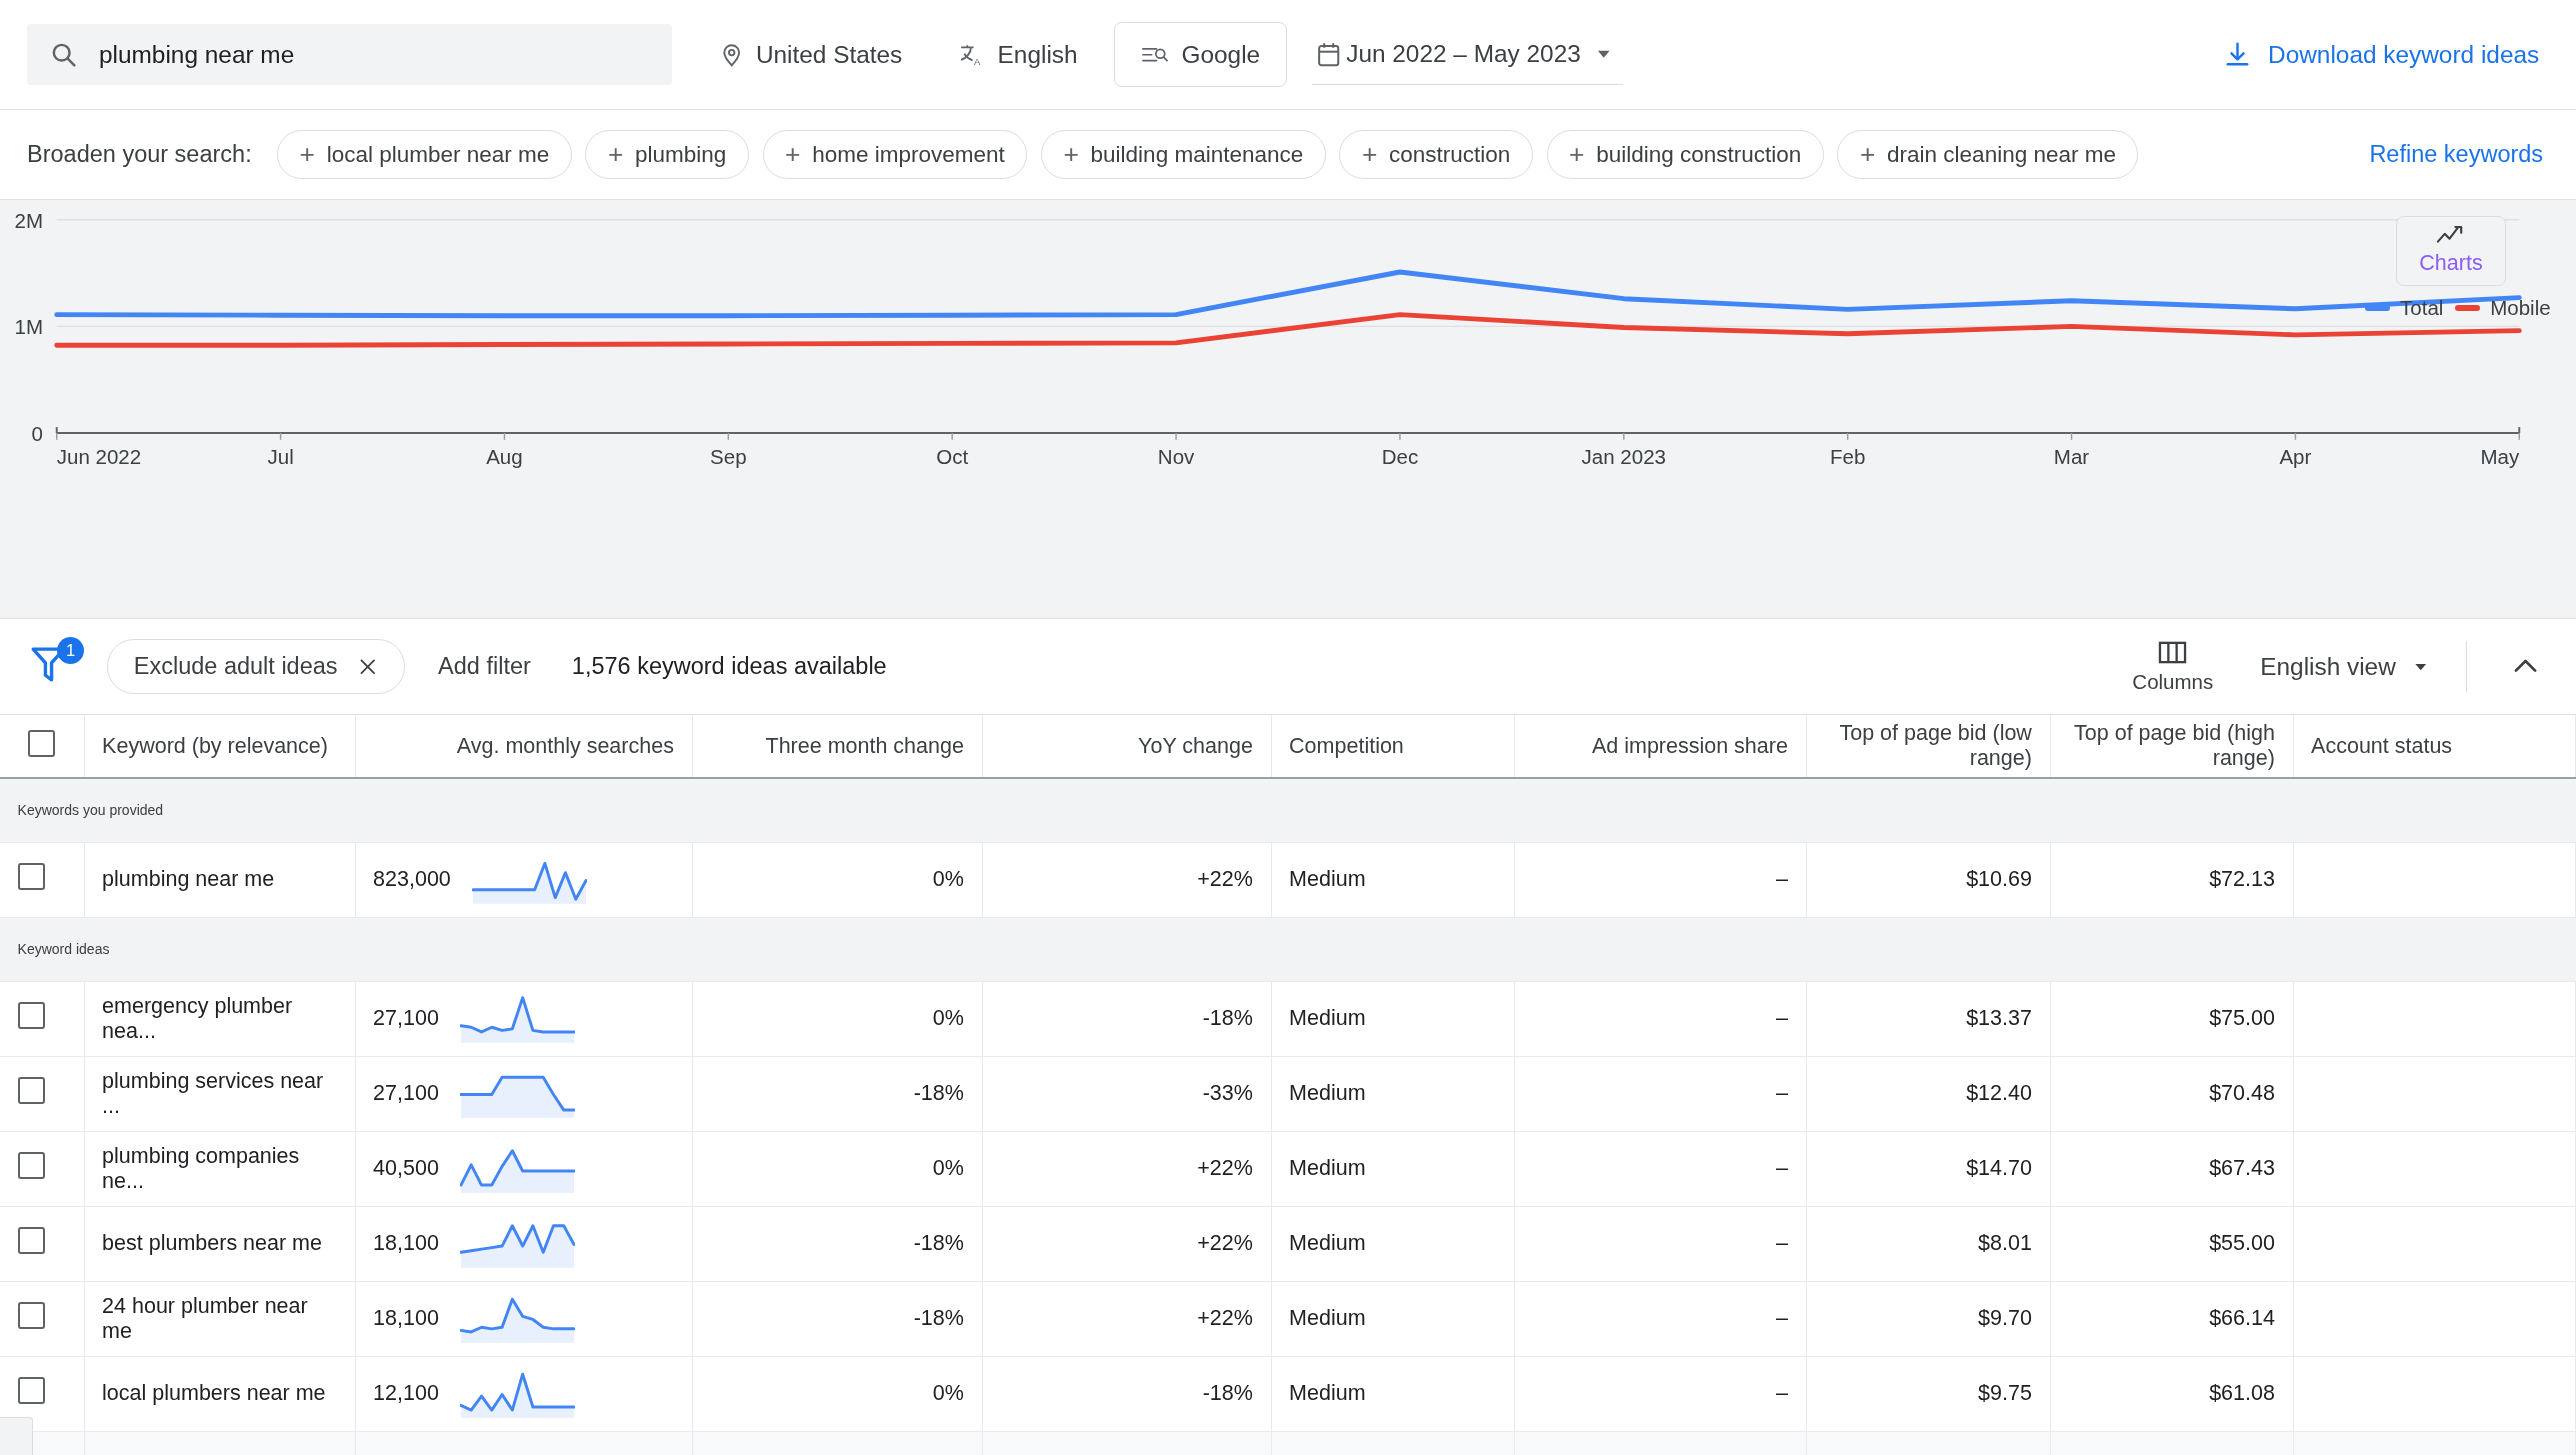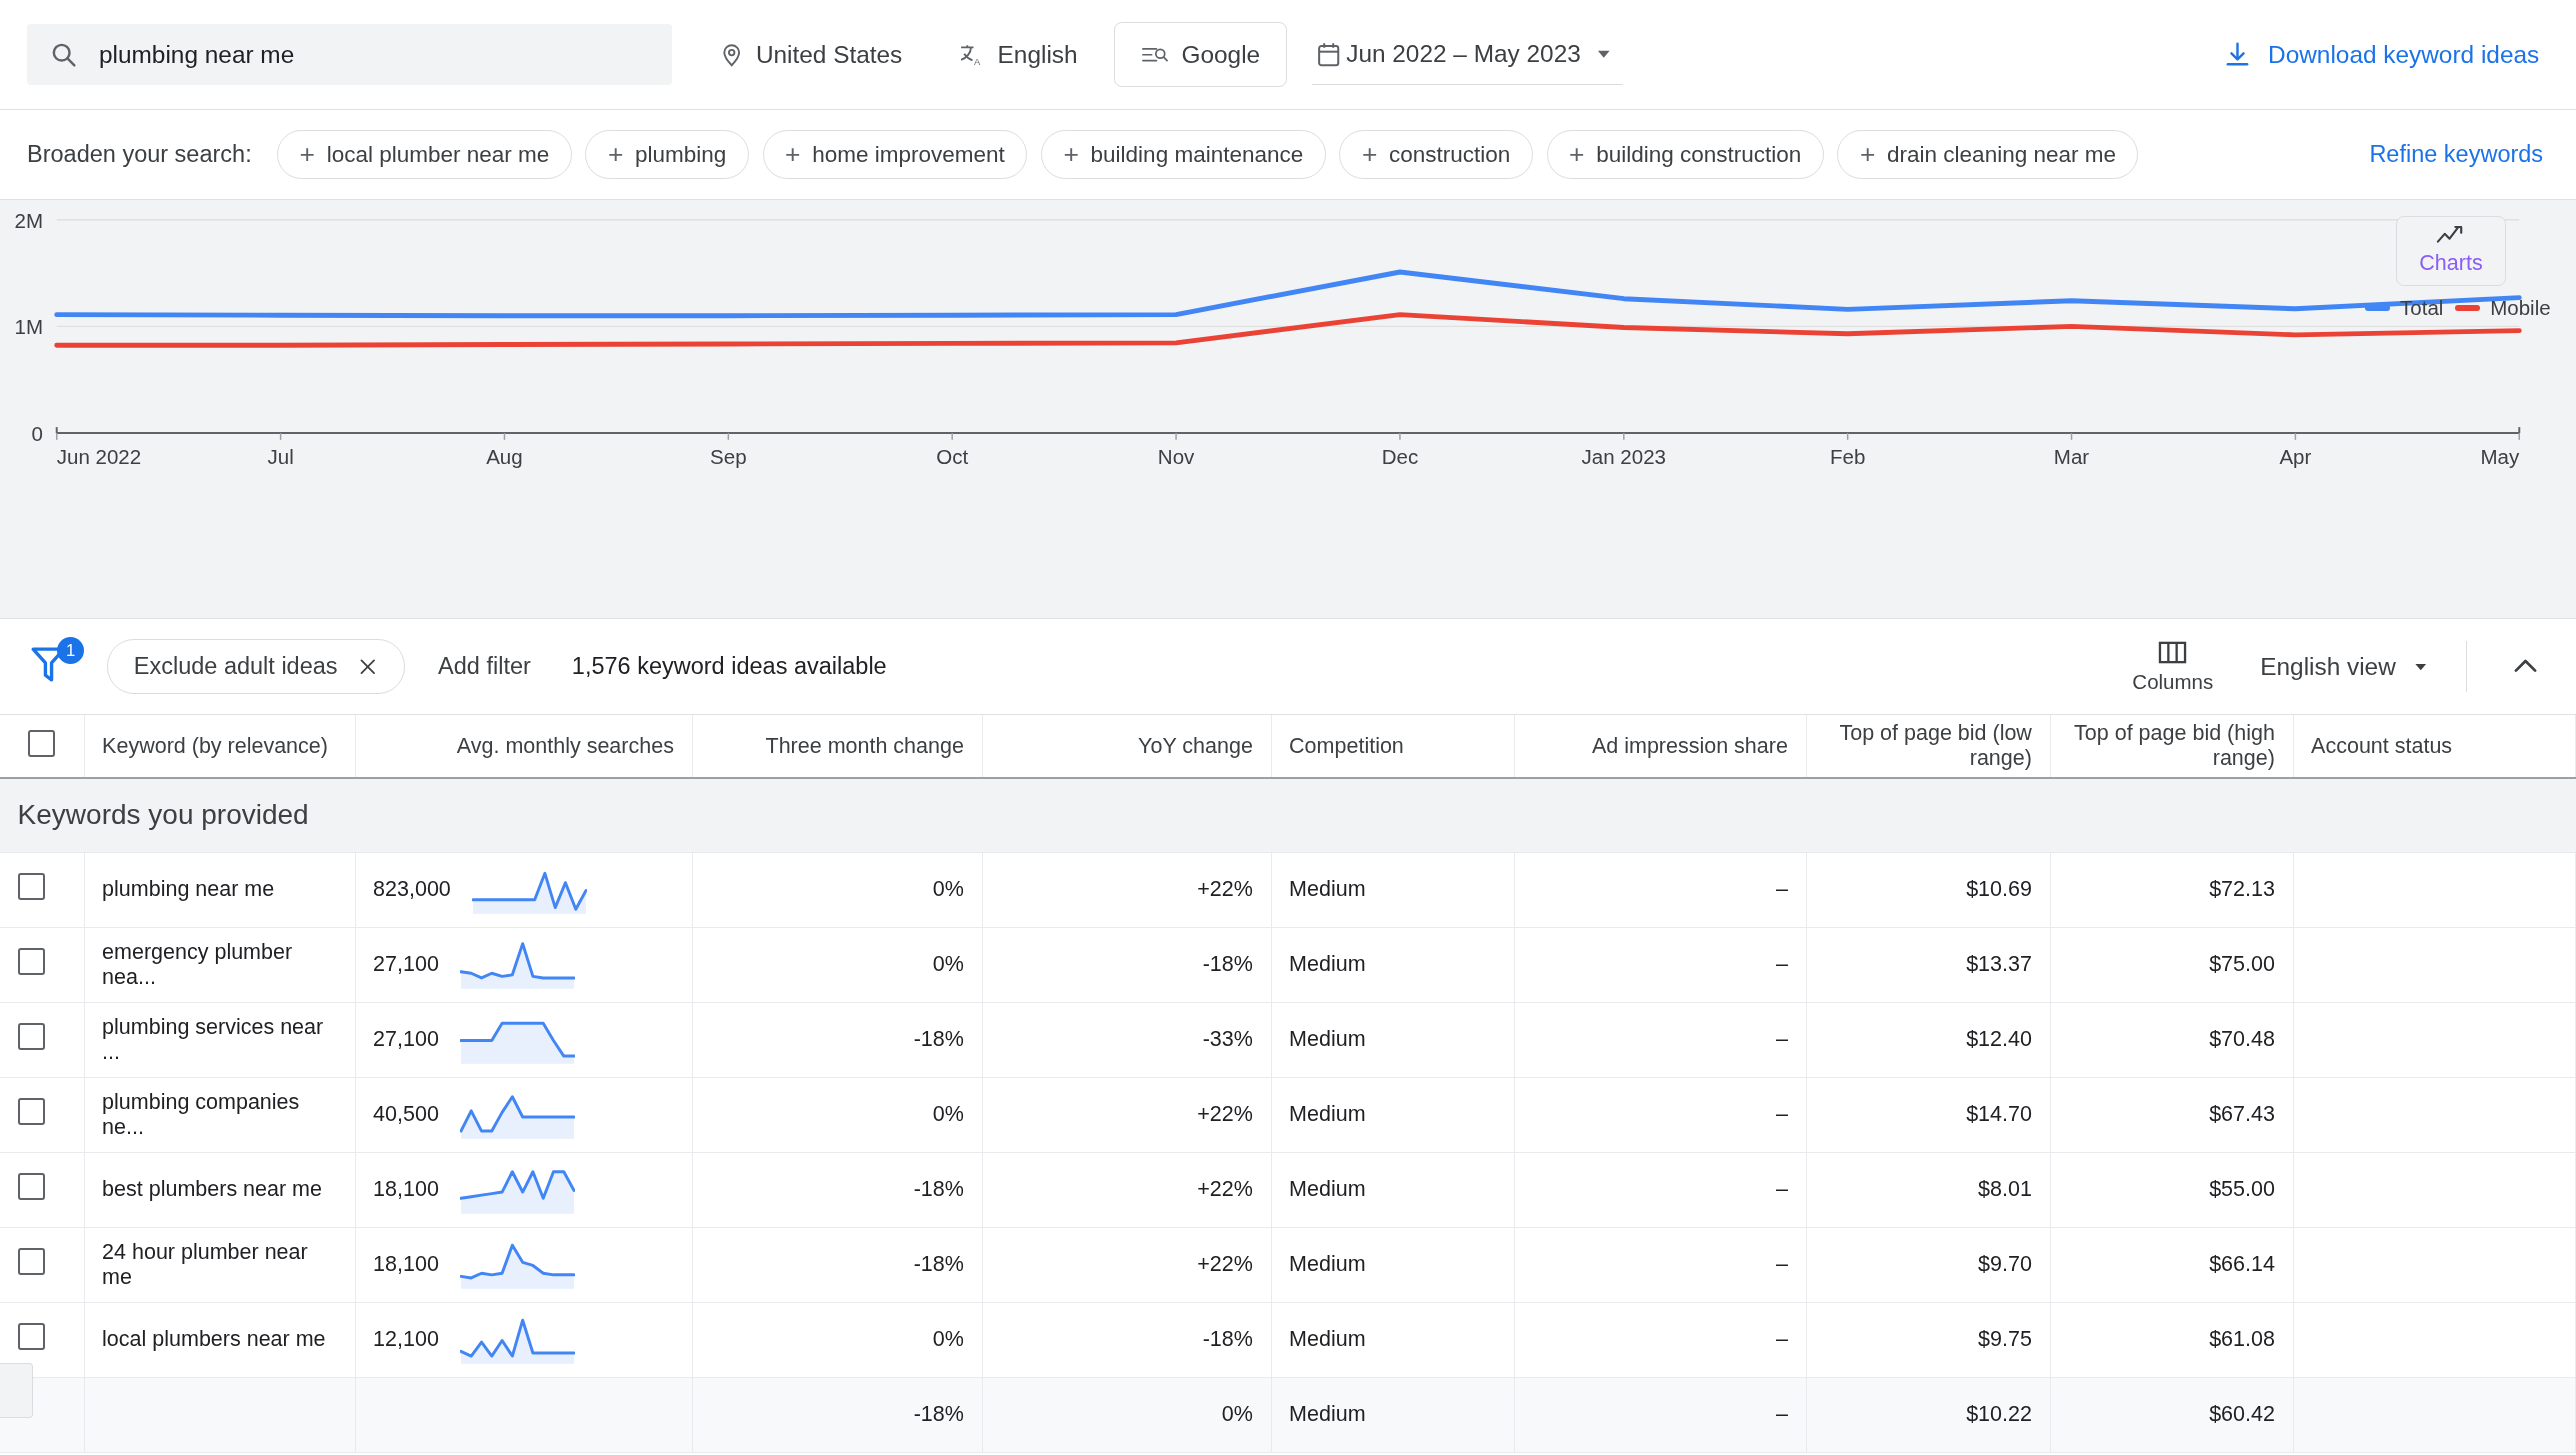--- a/index.html
+++ b/index.html
@@ -169,22 +169,22 @@
   .c-low   { width: 244px; }
   .c-high  { width: 243px; }
   .c-acct  { width: auto; }
   .hdr-check { border-right: 1px solid #e8eaed; }
   .cb {
     width: 27px; height: 27px; border: 2px solid #5f6368;
     border-radius: 2.9px; display: inline-block;
   }
   .section-row td {
     background: #f1f3f4;
-    height: 74px;
-    font-size: 28px;
+    height: 64px;
+    font-size: 14px;
     color: #3c4043;
     border-right: none;
   }
   .data-row td { height: 75px; }
   .data-row.hl td { background: #f8f9fa; }
   .num { text-align: right; }
   .avgcell { display: flex; align-items: center; gap: 21.5px; }
   .spark { width: 115px; height: 53px; }
   .dash { text-align: right; color: #5f6368; }
   .leftarrow {
@@ -469,20 +469,23 @@
               </div>
             </td>
             <td class="num">0%</td>
             <td class="num">+22%</td>
             <td>Medium</td>
             <td class="dash">–</td>
             <td class="num">$10.69</td>
             <td class="num">$72.13</td>
             <td></td>
           </tr>
+          <tr class="section-row">
+            <td colspan="10">Keyword ideas</td>
+          </tr>
           <tr class="data-row">
             <td><span class="cb"></span></td>
             <td><span>emergency plumber nea...</span></td>
             <td>
               <div class="avgcell">
                 <span>27,100</span>
                 <svg class="spark" viewBox="0 0 118 54">
                   <polygon points="1,52 1.0,34.4 11.5,36.0 22.1,40.8 32.6,36.0 43.2,39.2 53.7,37.6 64.3,5.6 74.8,39.2 85.4,40.8 95.9,40.8 106.5,40.8 117.0,40.8 117,52" fill="#e8f0fe"></polygon>
                   <polyline points="1.0,34.4 11.5,36.0 22.1,40.8 32.6,36.0 43.2,39.2 53.7,37.6 64.3,5.6 74.8,39.2 85.4,40.8 95.9,40.8 106.5,40.8 117.0,40.8" fill="none" stroke="#4285f4" stroke-width="3" stroke-linejoin="round" stroke-linecap="round"></polyline>
                 </svg>

